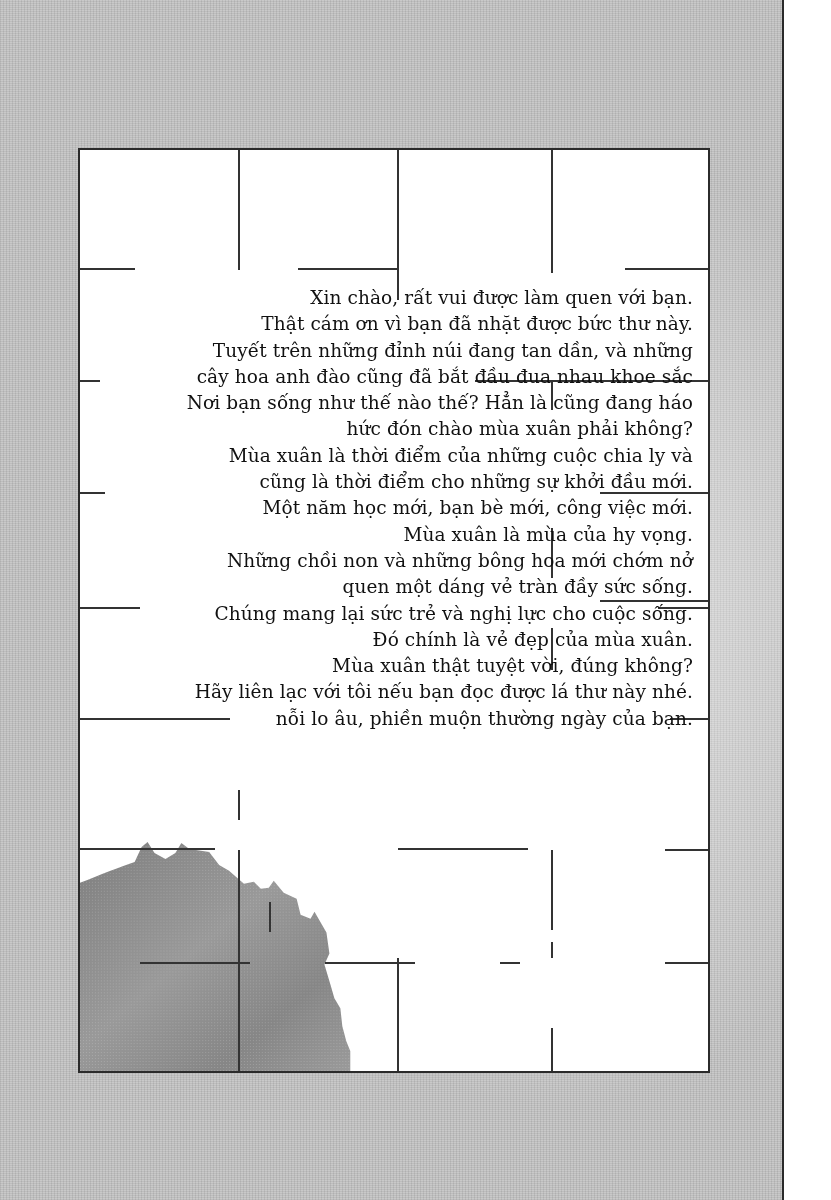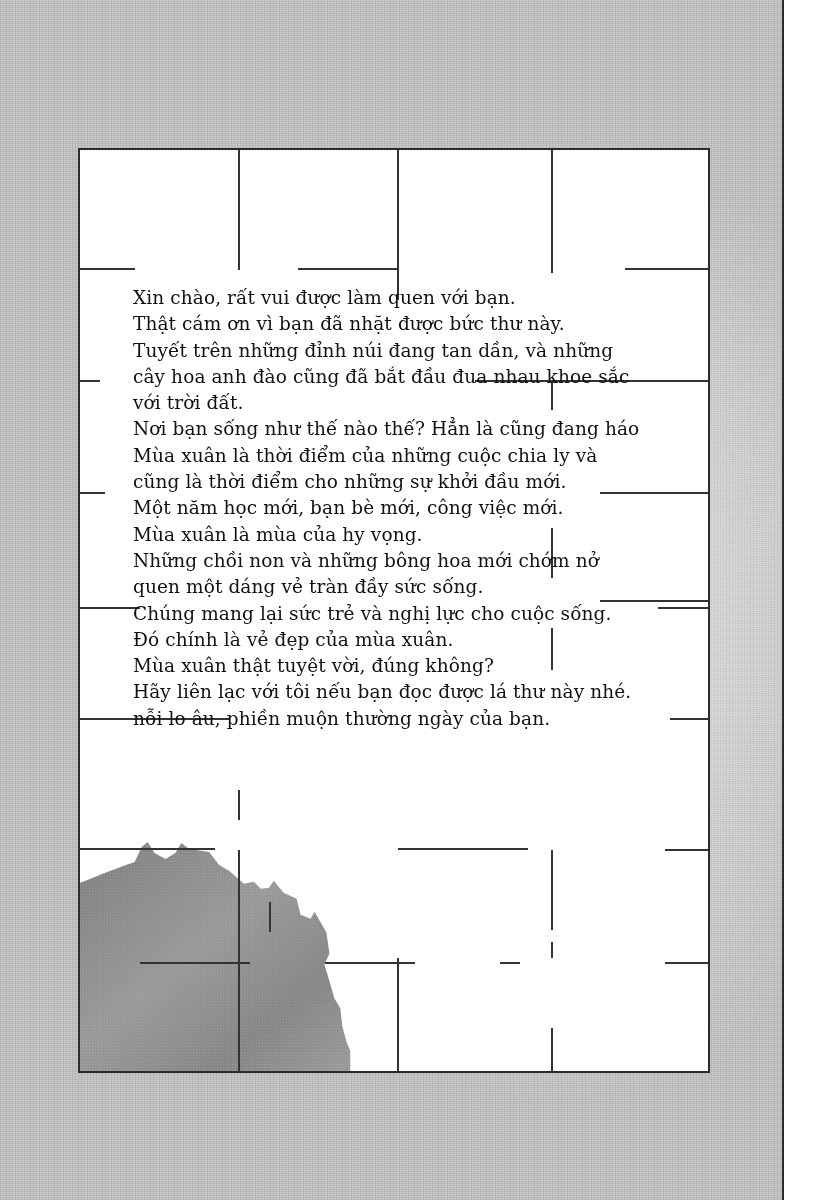--- a/index.html
+++ b/index.html
@@ -27,21 +27,21 @@
   .gl.v { width: 1.5px; }
   .gl.h { height: 1.5px; }
   .blob {
     position: absolute; left: 0; top: 0; width: 100%; height: 100%;
   }
   .letter {
     position: absolute; left: 53px; top: 135px; width: 560px;
     font-size: 18.5px; line-height: 26.3px; color: #111;
     letter-spacing: 0.1px;
   }
-  .letter .line { display: block; white-space: nowrap; }
+  .letter .line { display: block; white-space: nowrap; text-align: right; }
 </style>
 </head>
 <body>
 
 <div class="right-strip"></div>
 <div class="page-rule"></div>
 
 <div class="panel">
 
   <svg class="blob" viewBox="0 0 632 925" preserveAspectRatio="none">
@@ -95,22 +95,22 @@
   <div class="gl h" style="left:60px; top:812px; width:110px;"></div>
   <div class="gl h" style="left:245px; top:812px; width:90px;"></div>
   <div class="gl h" style="left:420px; top:812px; width:20px;"></div>
   <div class="gl h" style="left:585px; top:812px; width:45px;"></div>
 
   <div class="letter">
     <span class="line">Xin chào, rất vui được làm quen với bạn.</span>
     <span class="line">Thật cám ơn vì bạn đã nhặt được bức thư này.</span>
     <span class="line">Tuyết trên những đỉnh núi đang tan dần, và những</span>
     <span class="line">cây hoa anh đào cũng đã bắt đầu đua nhau khoe sắc</span>
-    <span class="line">với trời đất.</span>
     <span class="line">Nơi bạn sống như thế nào thế? Hẳn là cũng đang háo</span>
+    <span class="line">hức đón chào mùa xuân phải không?</span>
     <span class="line">Mùa xuân là thời điểm của những cuộc chia ly và</span>
     <span class="line">cũng là thời điểm cho những sự khởi đầu mới.</span>
     <span class="line">Một năm học mới, bạn bè mới, công việc mới.</span>
     <span class="line">Mùa xuân là mùa của hy vọng.</span>
     <span class="line">Những chồi non và những bông hoa mới chớm nở</span>
     <span class="line">quen một dáng vẻ tràn đầy sức sống.</span>
     <span class="line">Chúng mang lại sức trẻ và nghị lực cho cuộc sống.</span>
     <span class="line">Đó chính là vẻ đẹp của mùa xuân.</span>
     <span class="line">Mùa xuân thật tuyệt vời, đúng không?</span>
     <span class="line">Hãy liên lạc với tôi nếu bạn đọc được lá thư này nhé.</span>

